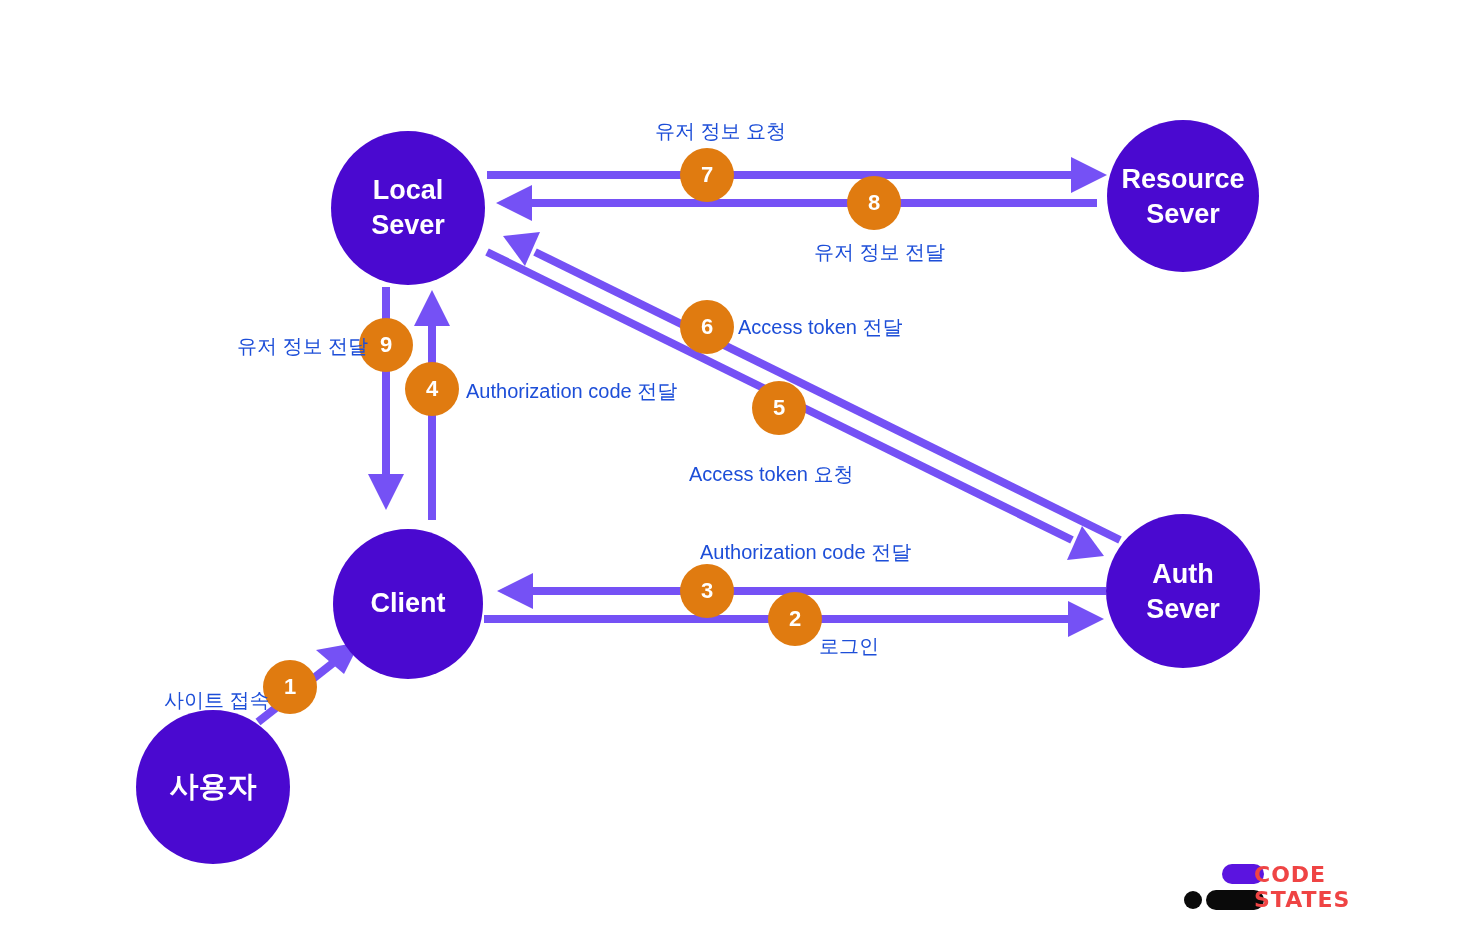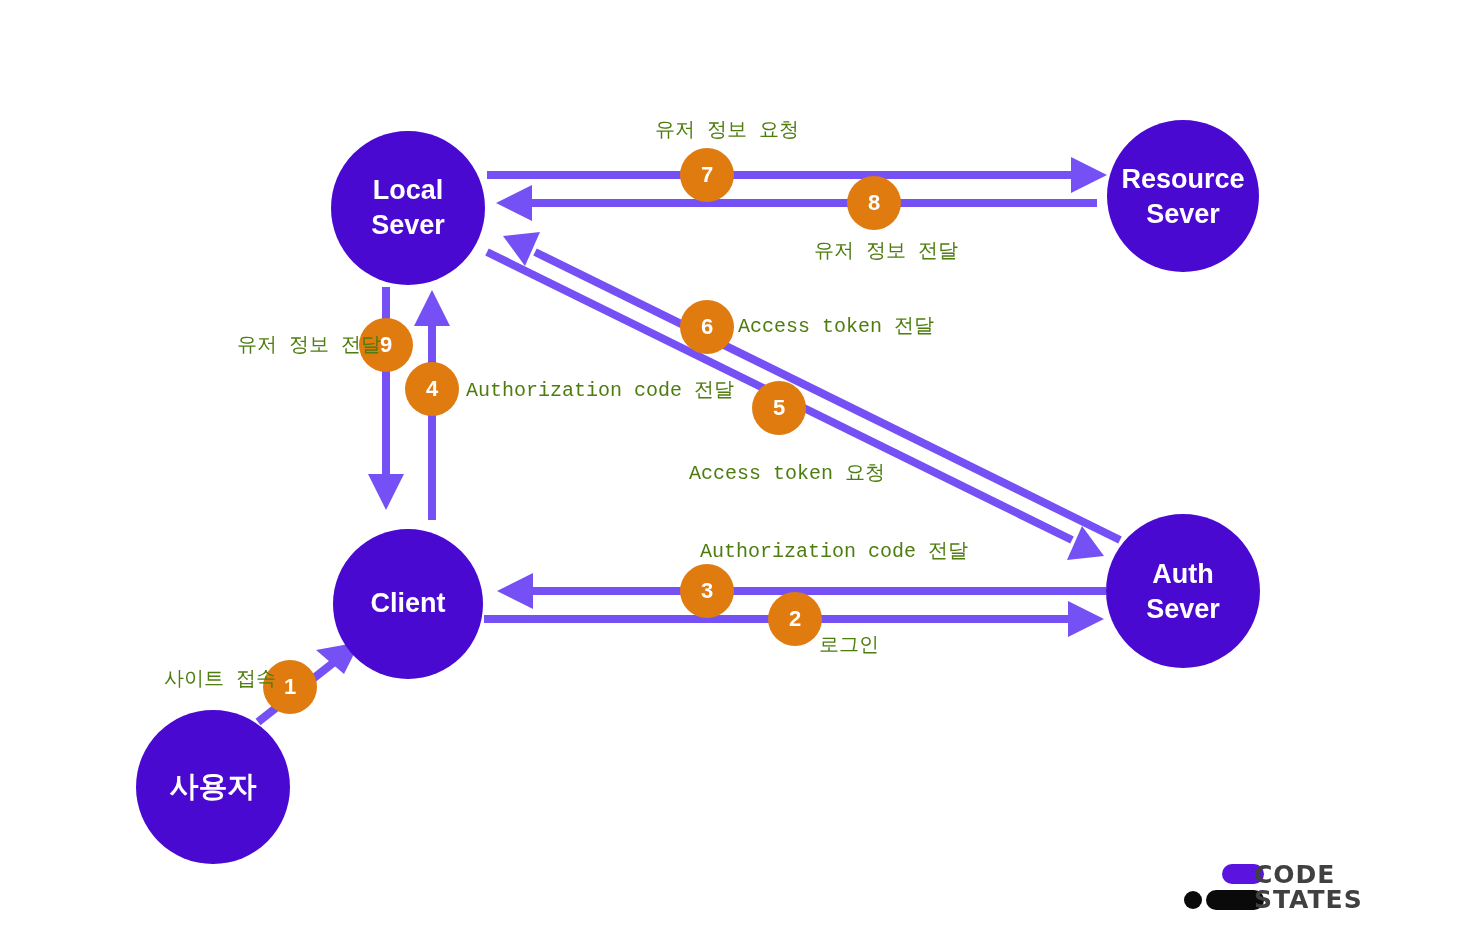--- a/index.html
+++ b/index.html
@@ -53,42 +53,42 @@
   .step-badge-text {
     fill: #ffffff;
     font-family: "Liberation Sans", "DejaVu Sans", sans-serif;
     font-weight: bold;
     font-size: 22px;
     text-anchor: middle;
     dominant-baseline: middle;
   }
   .edge-label {
     position: absolute;
-    color: #4d7c0f;
-    font-family: Liberation Mono, monospace;
+    color: #1d4ed8;
+    font-family: Liberation Sans, sans-serif;
     font-size: 20px;
     white-space: nowrap;
     line-height: 1.2;
   }
   #brand-logo {
     position: absolute;
     left: 1184px;
     top: 862px;
     width: 170px;
     height: 52px;
   }
   .logo-wordmark {
     position: absolute;
     left: 70px;
     top: 0px;
     font-family: "DejaVu Sans", "Liberation Sans", sans-serif;
     font-weight: bold;
-    font-size: 25px;
+    font-size: 22px;
     letter-spacing: 1px;
-    color: #404040;
+    color: #ef4444;
     line-height: 25px;
   }
   .logo-pill-purple {
     position: absolute;
     left: 38px;
     top: 2px;
     width: 42px;
     height: 20px;
     border-radius: 10px;
     background: #5b14e0;
@@ -232,21 +232,21 @@
       <text class="step-badge-text" x="874" y="204">8</text>
     </g>
 
     <g>
       <circle class="step-badge-circle" cx="386" cy="345" r="27"></circle>
       <text class="step-badge-text" x="386" y="346">9</text>
     </g>
 
   </svg>
 
-  <div class="edge-label" style="left:164px; top:668px;">사이트 접속</div>
+  <div class="edge-label" style="left:164px; top:688px;">사이트 접속</div>
 
   <div class="edge-label" style="left:819px; top:634px;">로그인</div>
 
   <div class="edge-label" style="left:700px; top:540px;">Authorization code 전달</div>
 
   <div class="edge-label" style="left:466px; top:379px;">Authorization code 전달</div>
 
   <div class="edge-label" style="left:689px; top:462px;">Access token 요청</div>
 
   <div class="edge-label" style="left:738px; top:315px;">Access token 전달</div>

